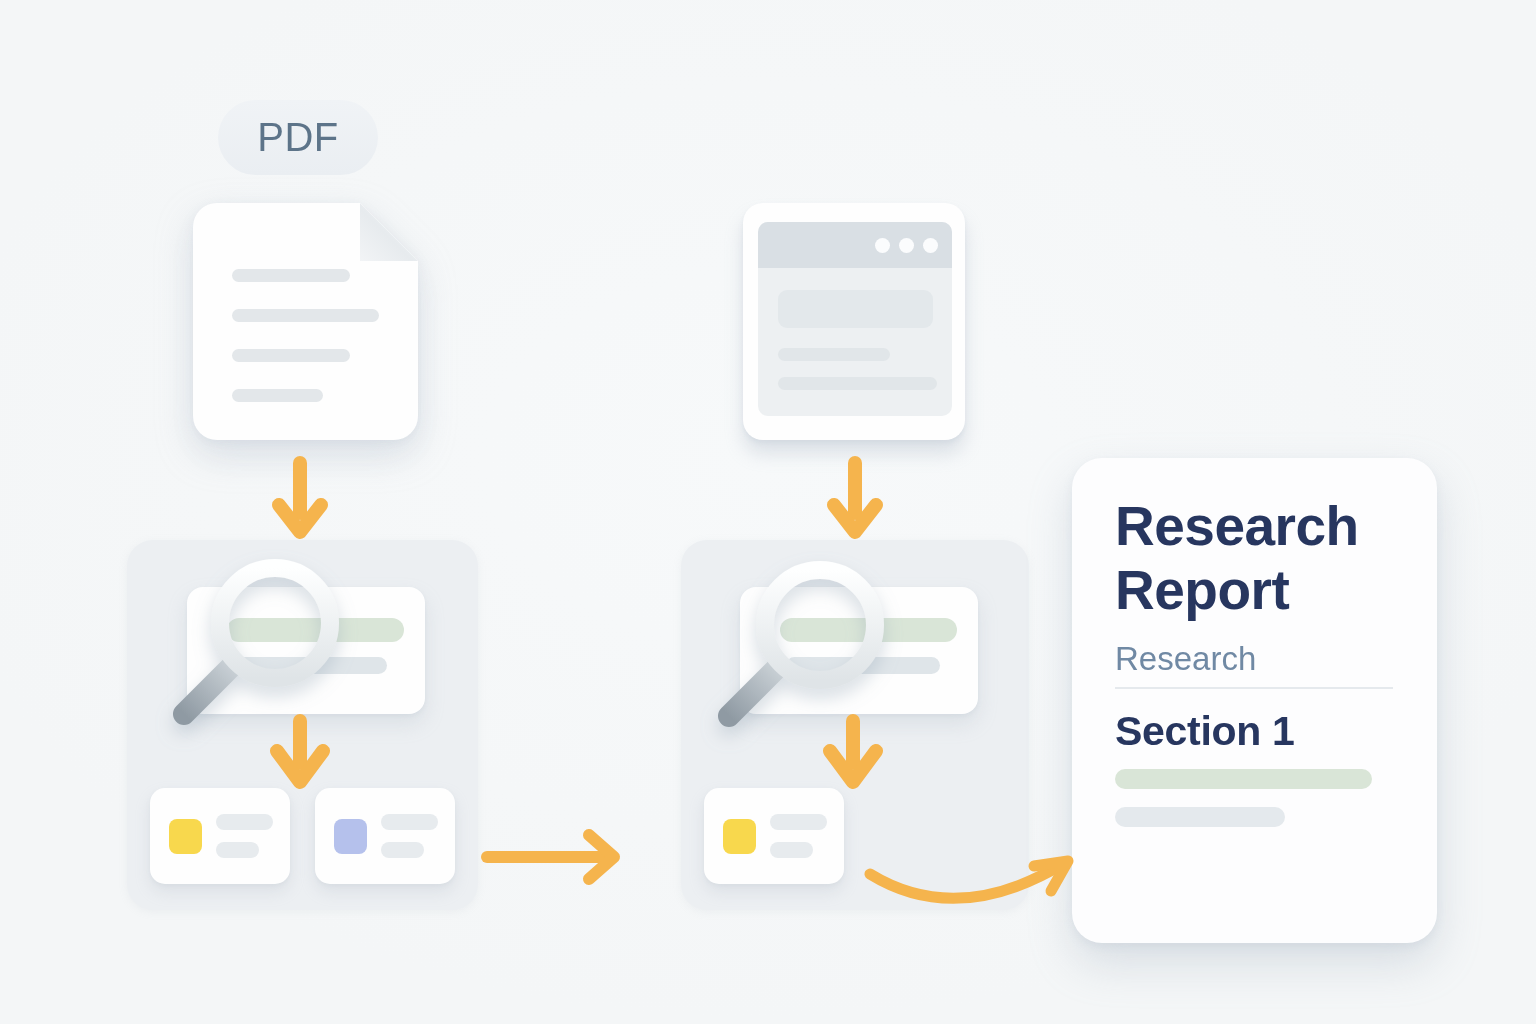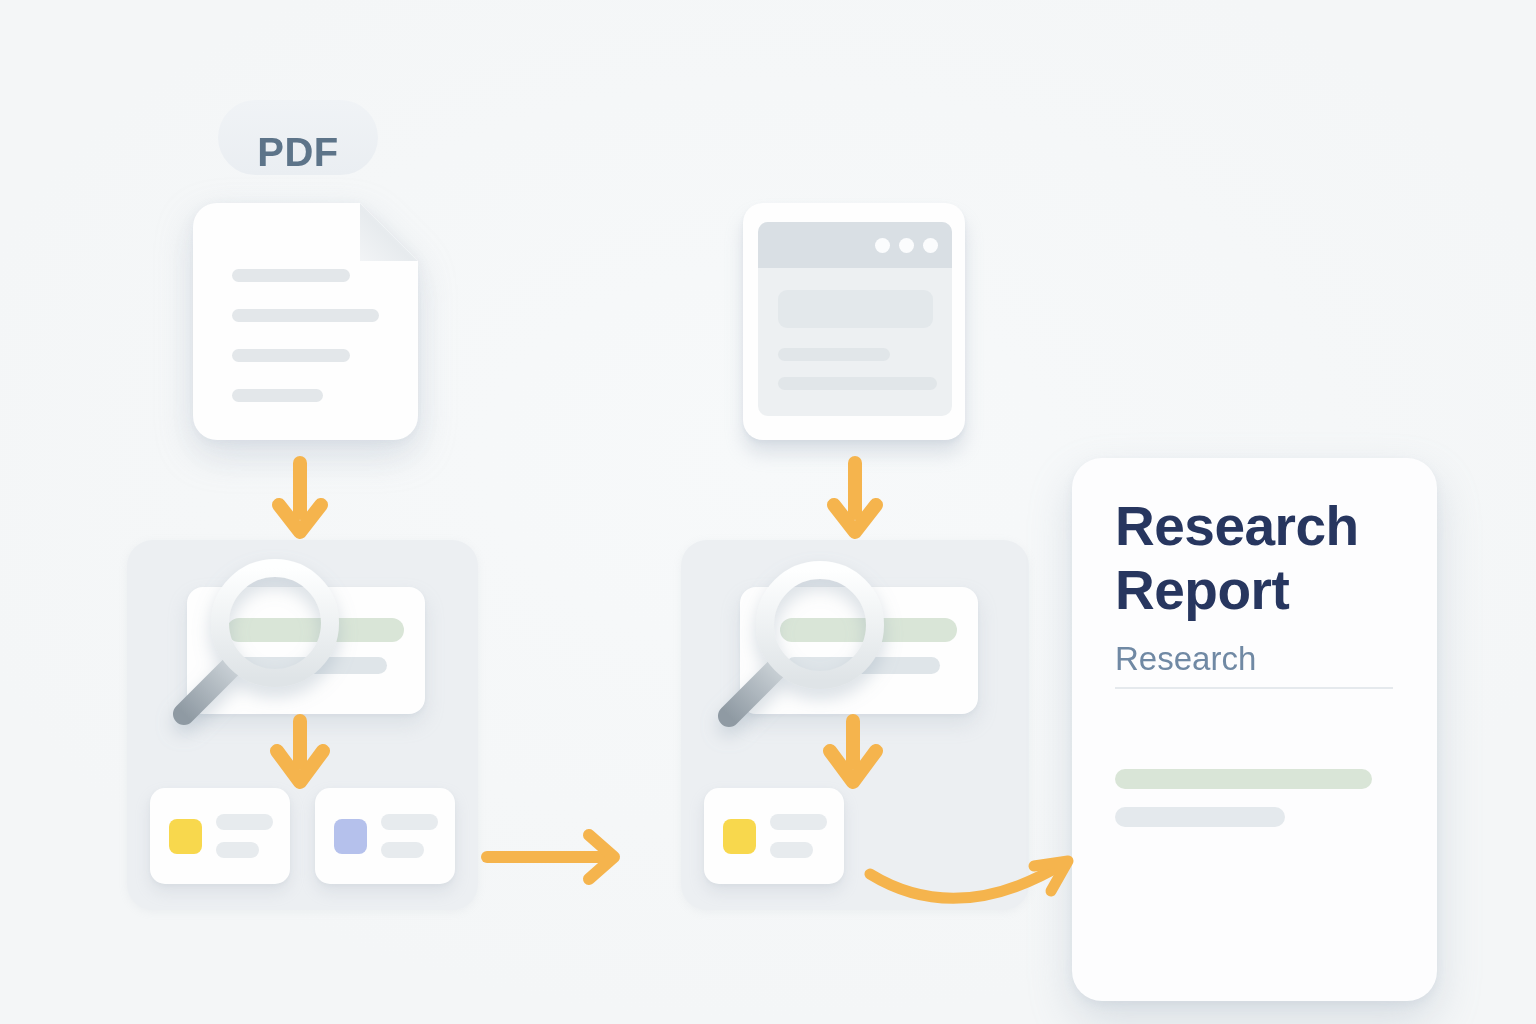--- a/index.html
+++ b/index.html
@@ -10,25 +10,25 @@
   .canvas{
     position:relative;
     width:1536px;height:1024px;
     overflow:hidden;
     background:
       radial-gradient(ellipse 1200px 800px at 50% 45%, #f7f9fa 0%, var(--c-background,#f4f6f7) 70%);
   }
   
   .pill{
     position:absolute;
-    display:flex;align-items:flex-end;justify-content:center;
+    display:flex;align-items:center;justify-content:center;
     background:linear-gradient(180deg,#f0f3f6 0%,#eaeef2 100%);
     border-radius:40px;
     color:var(--c-slate,#5d7489);
-    font-size:40px;font-weight:700;letter-spacing:.5px;
+    font-size:40px;font-weight:400;letter-spacing:.5px;
   }
   .pill-pdf{left:218px;top:100px;width:160px;height:75px;}
   .pill-web{left:772px;top:100px;width:165px;height:75px;}
 
   
   .doc-wrap{
     position:absolute;left:193px;top:203px;width:225px;height:237px;
     filter:drop-shadow(0 14px 18px rgba(158,172,188,.30)) drop-shadow(0 3px 5px rgba(158,172,188,.14));
   }
   .doc{
@@ -98,21 +98,21 @@
   .chip{width:33px;height:35px;border-radius:8px;flex:0 0 auto;}
   .chip-yellow{background:var(--c-yellow,#f8d84d);}
   .chip-purple{background:var(--c-purple,#b5c1ec);}
   .snip-lines{display:flex;flex-direction:column;gap:12px;}
   .snip-line{height:16px;border-radius:8px;background:#e7ebee;}
   .snip-line.w1{width:57px;}
   .snip-line.w2{width:43px;}
 
   
   .report{
-    position:absolute;left:1072px;top:458px;width:365px;height:543px;
+    position:absolute;left:1072px;top:458px;width:365px;height:485px;
     background:#fdfdfe;border-radius:30px;
     box-shadow:0 20px 44px rgba(156,170,188,.32),0 4px 10px rgba(156,170,188,.14);
   }
   .report-title{
     position:absolute;left:43px;top:36px;width:290px;
     color:var(--c-navy,#27365f);
     font-size:55px;font-weight:700;line-height:1.17;letter-spacing:-.5px;
   }
   .report-subtitle{
     position:absolute;left:43px;top:182px;
@@ -245,20 +245,21 @@
         <span class="snip-line w1"></span>
         <span class="snip-line w2"></span>
       </span>
     </div>
   </div>
 
   <div class="report">
     <div class="report-title">Research Report</div>
     <div class="report-subtitle">Research</div>
     <div class="report-divider"></div>
+    <div class="report-sec report-sec1">Section 1</div>
     <div class="report-bar-green"></div>
     <div class="report-bar-gray"></div>
   </div>
 
   <svg class="arrows" width="1536" height="1024" viewBox="0 0 1536 1024">
     <g>
       <path class="arrow" stroke-width="14" d="M300,463 L300,513"></path>
       <path class="arrow" stroke-width="14" d="M279,505 L300,532 L321,505"></path>
     </g>
     <g>

